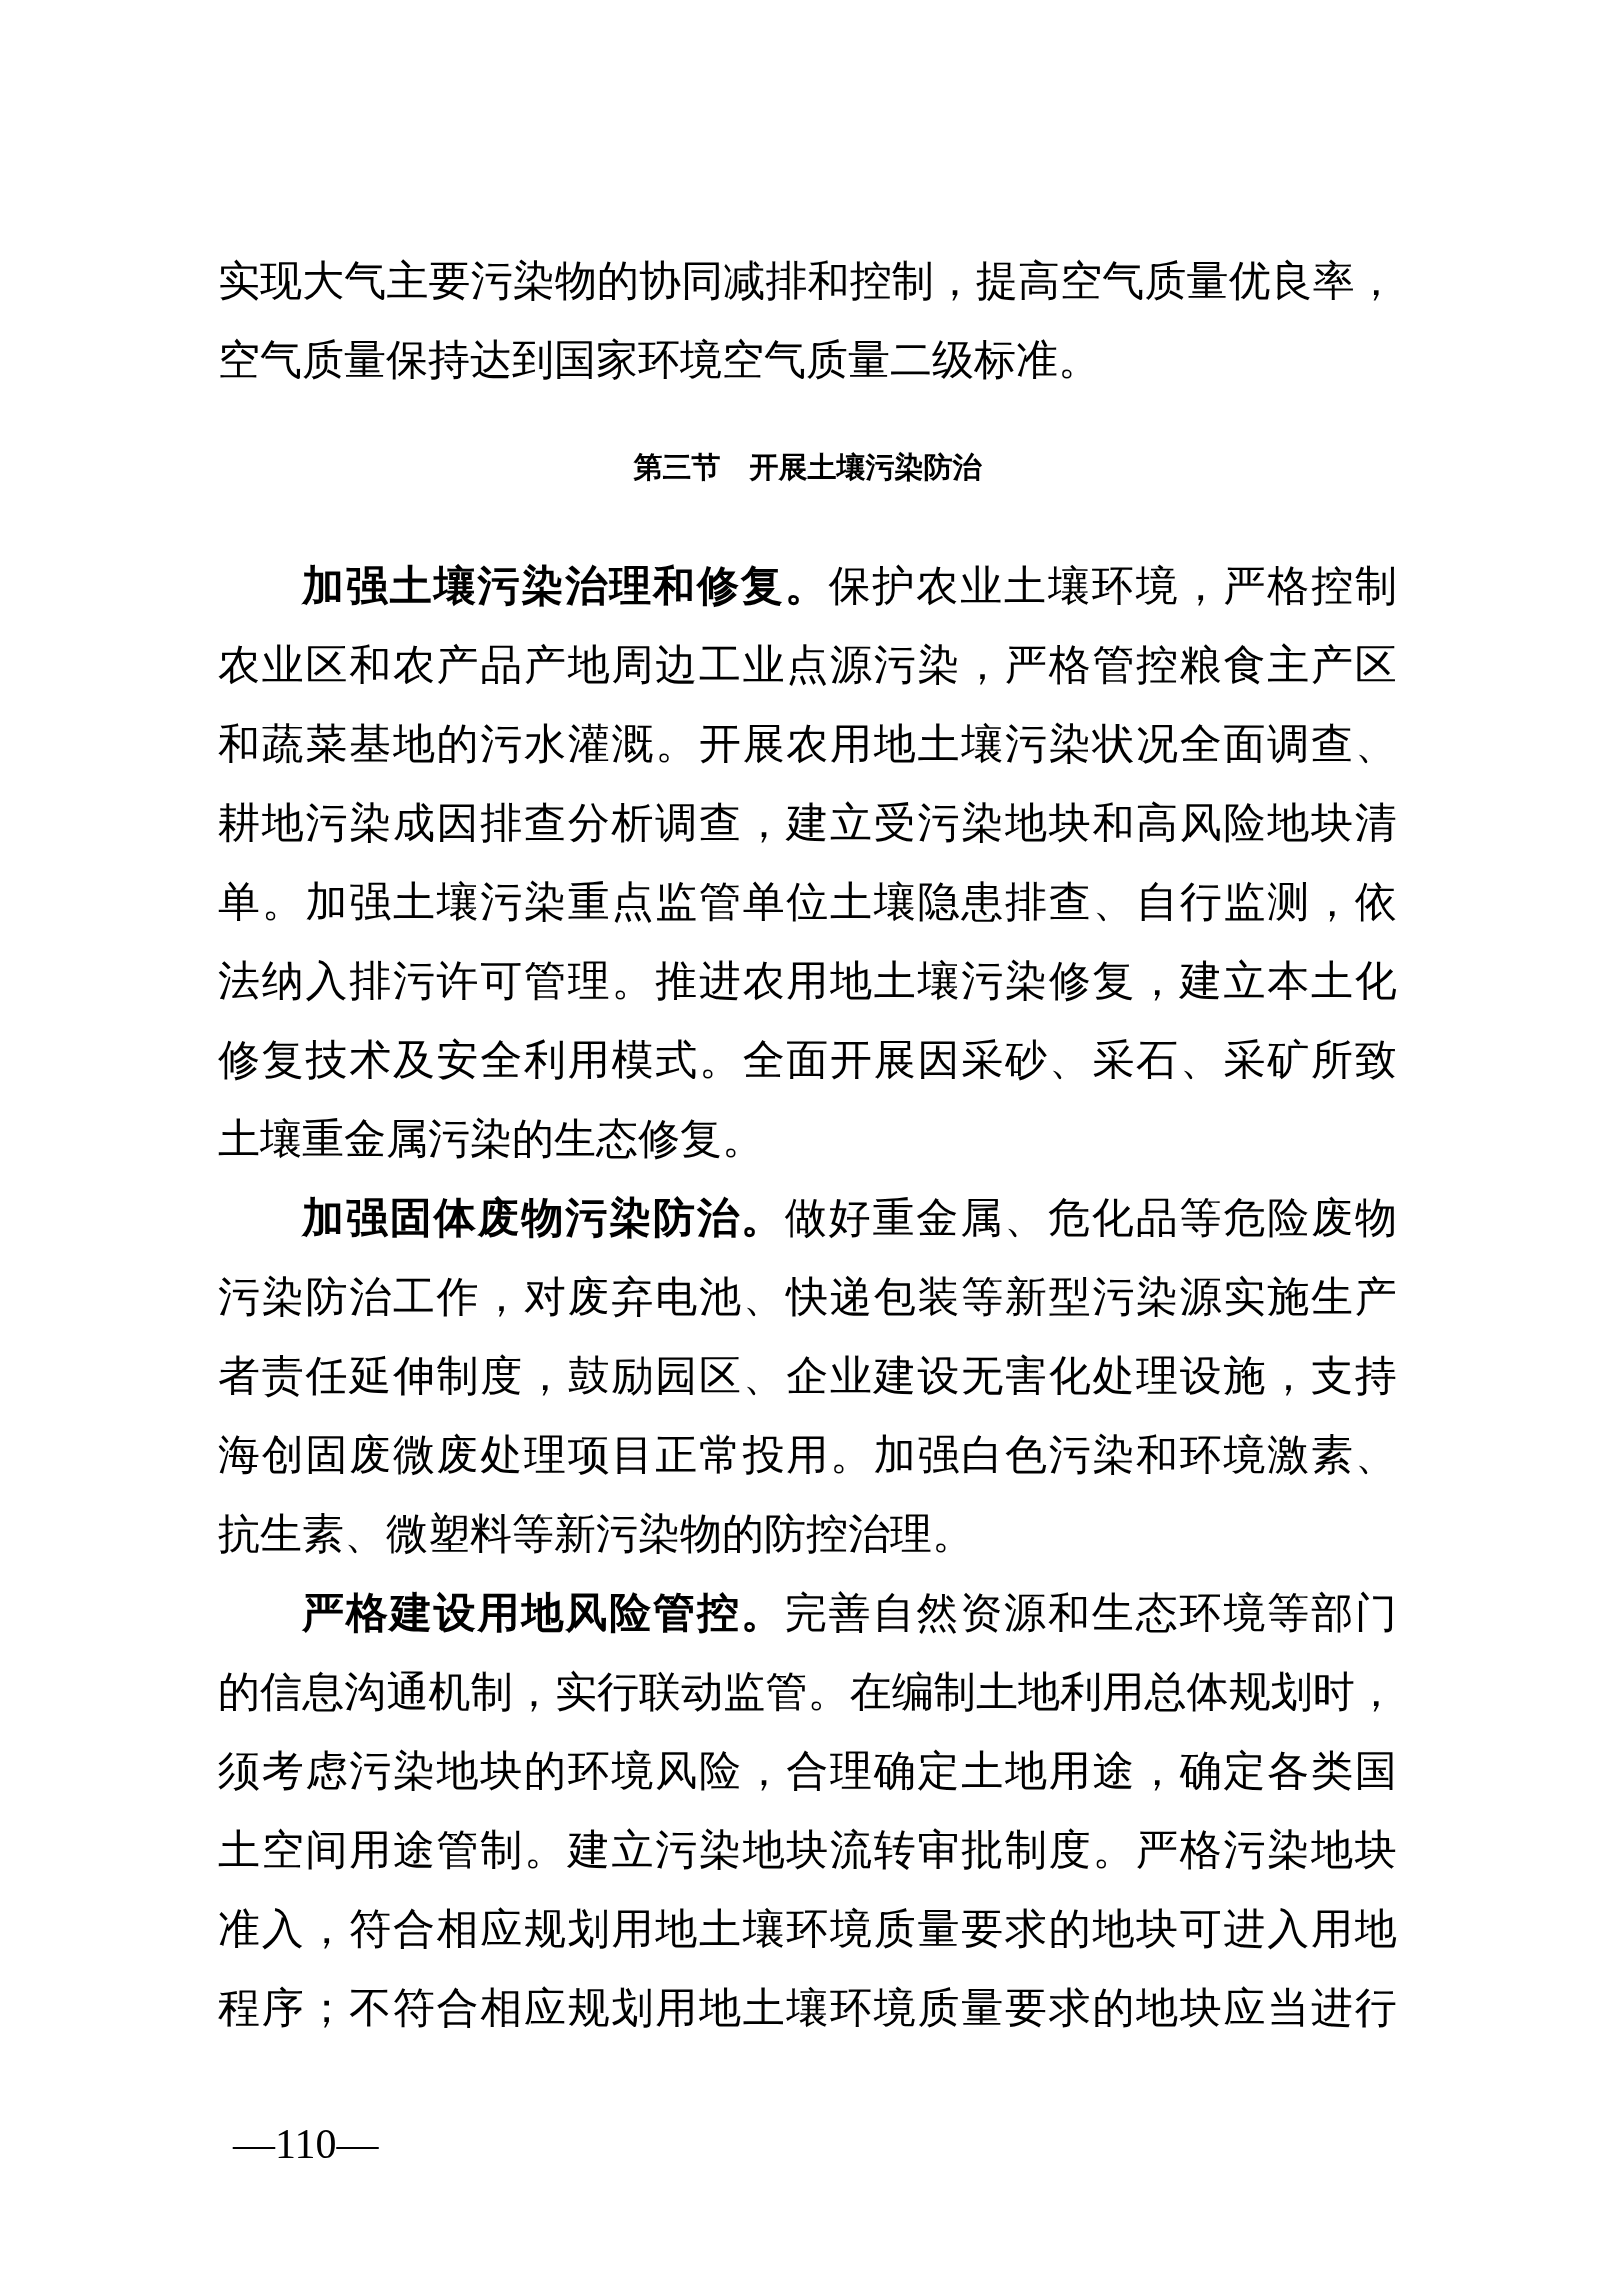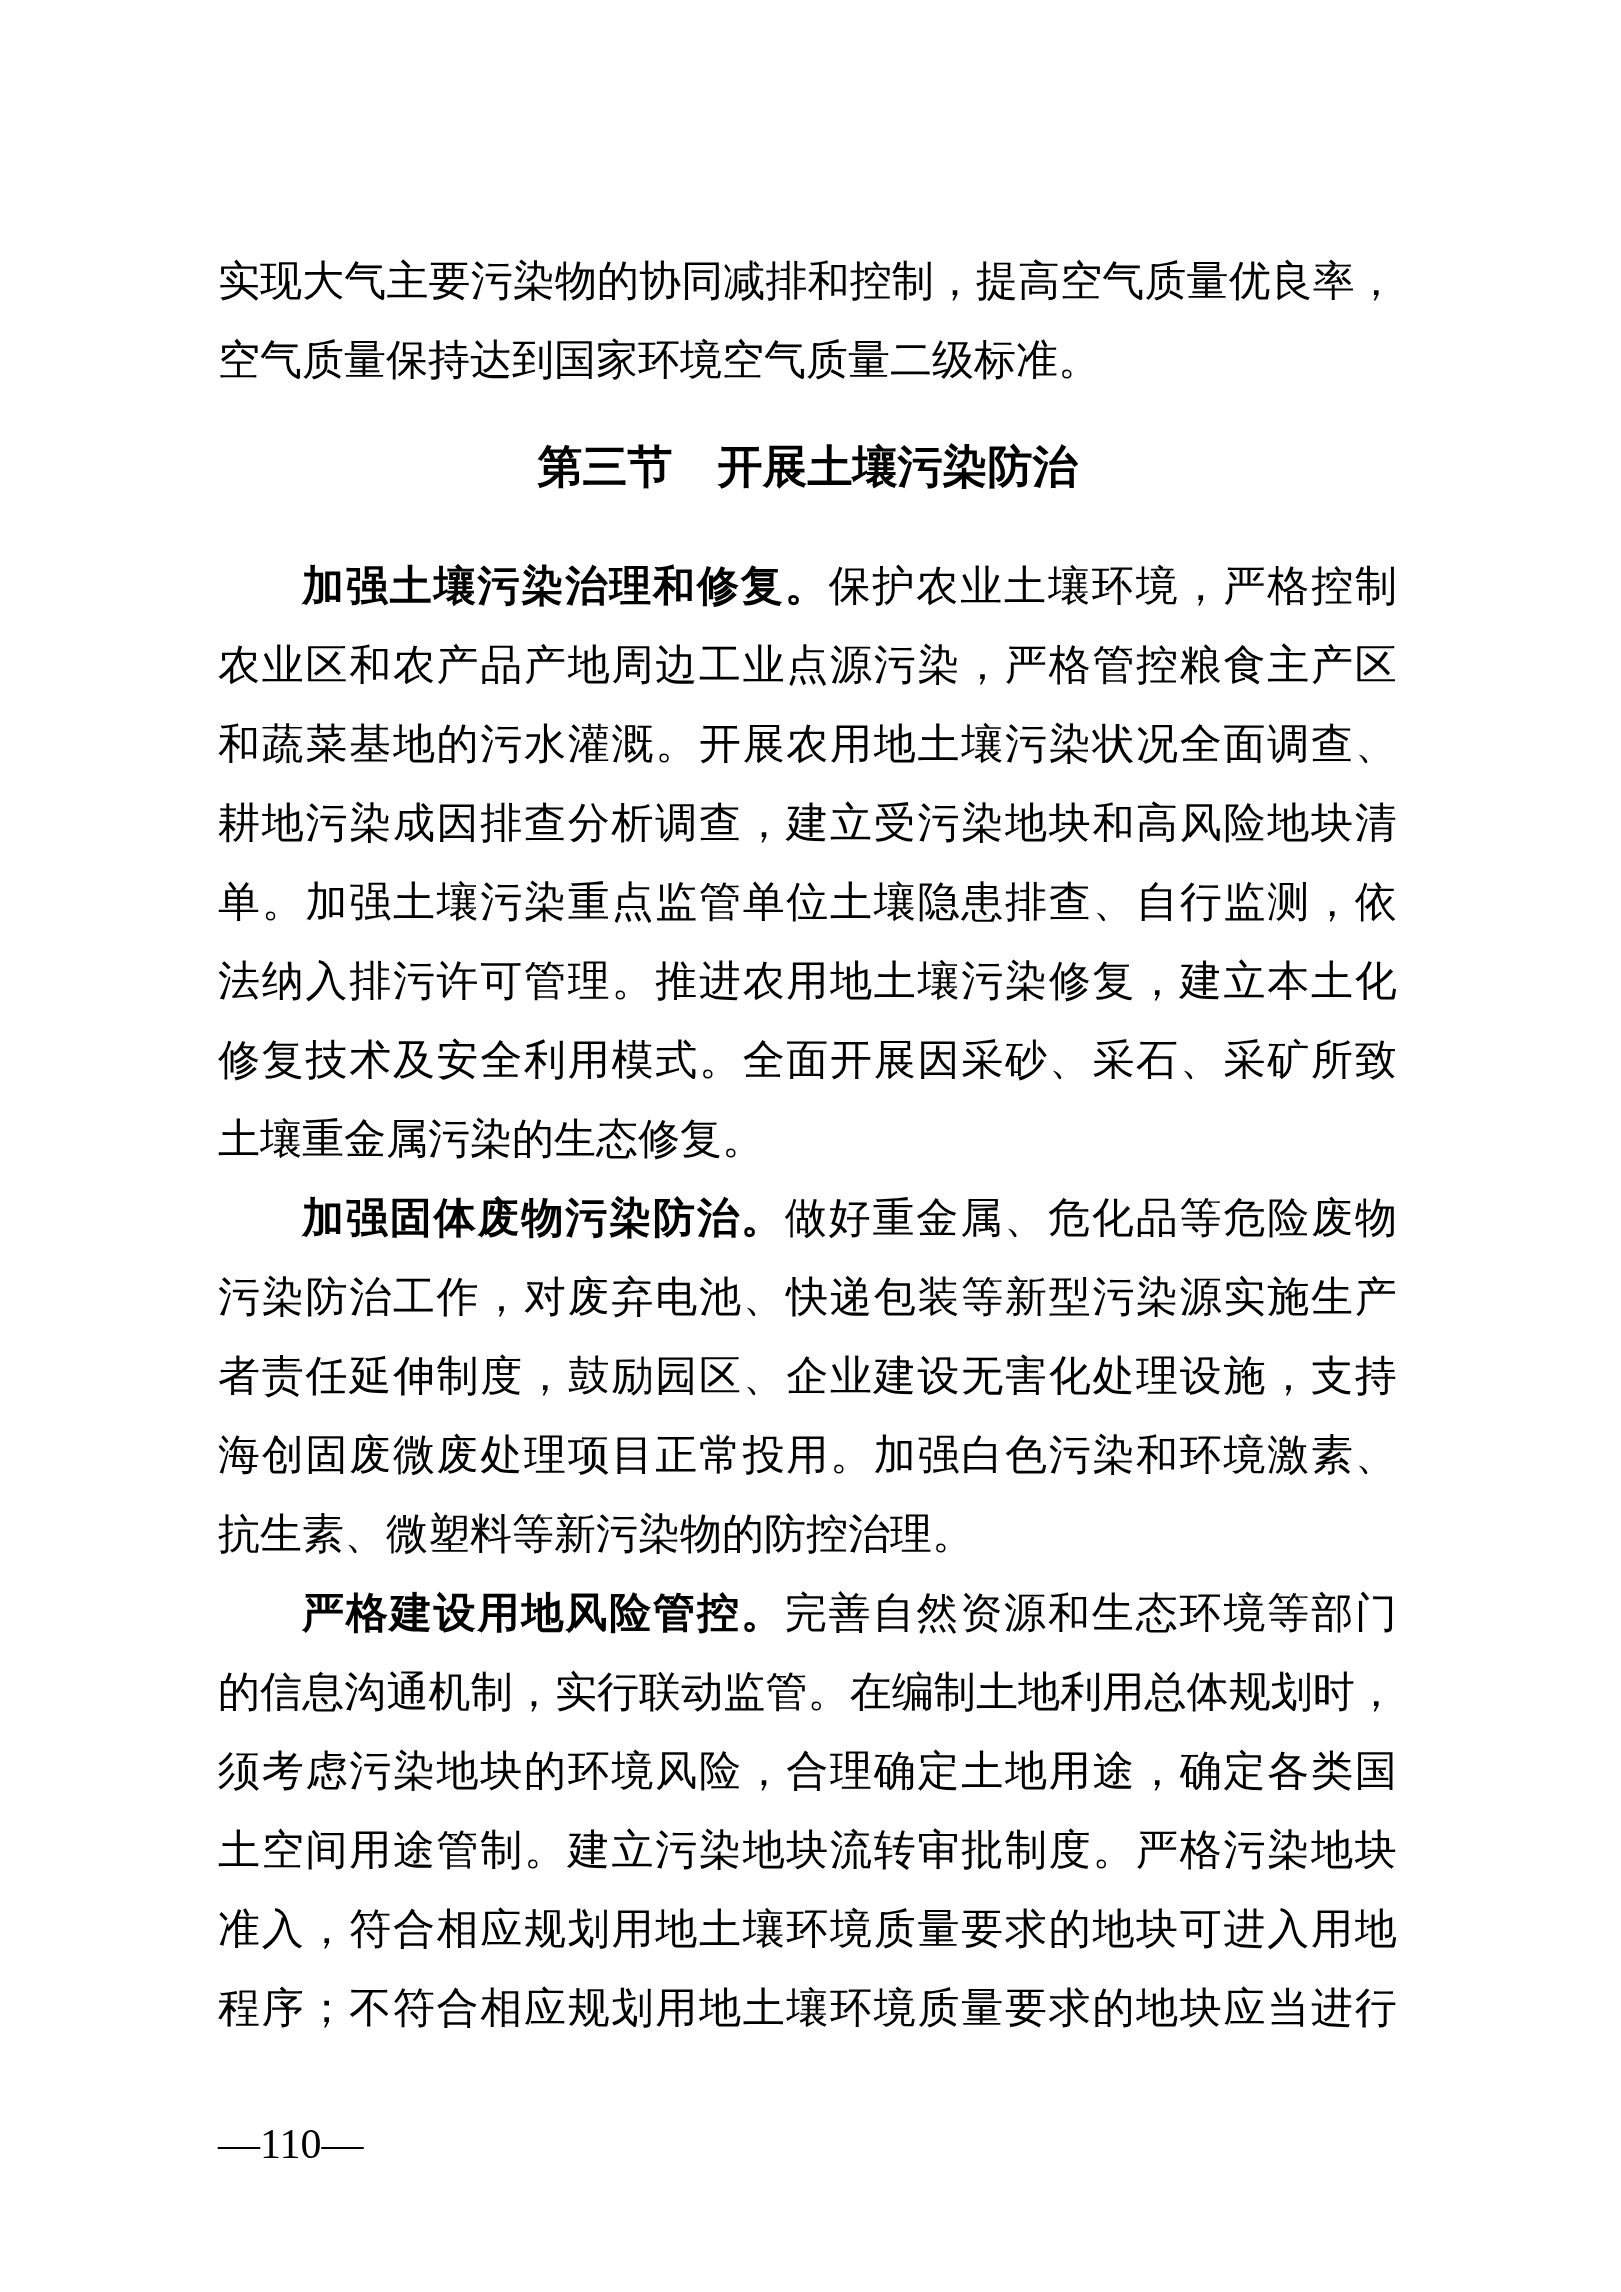--- a/index.html
+++ b/index.html
@@ -47,29 +47,29 @@
     display: block;
   }
   .line span.b {
     font-weight: 700;
     font-family: "Liberation Sans", sans-serif;
   }
   .heading {
     margin: 29px 0 40px 0;
     height: 78px;
     line-height: 78px;
-    font-size: 45px;
+    font-size: 29px;
     font-weight: 700;
     font-family: "Liberation Sans", sans-serif;
     text-align: center;
     white-space: pre;
   }
   .footer {
     position: absolute;
-    left: 218px;
+    left: 233px;
     top: 2123px;
     font-size: 42px;
     line-height: 42px;
     white-space: pre;
   }
 </style>
 </head>
 <body>
 
 <div class="page">

